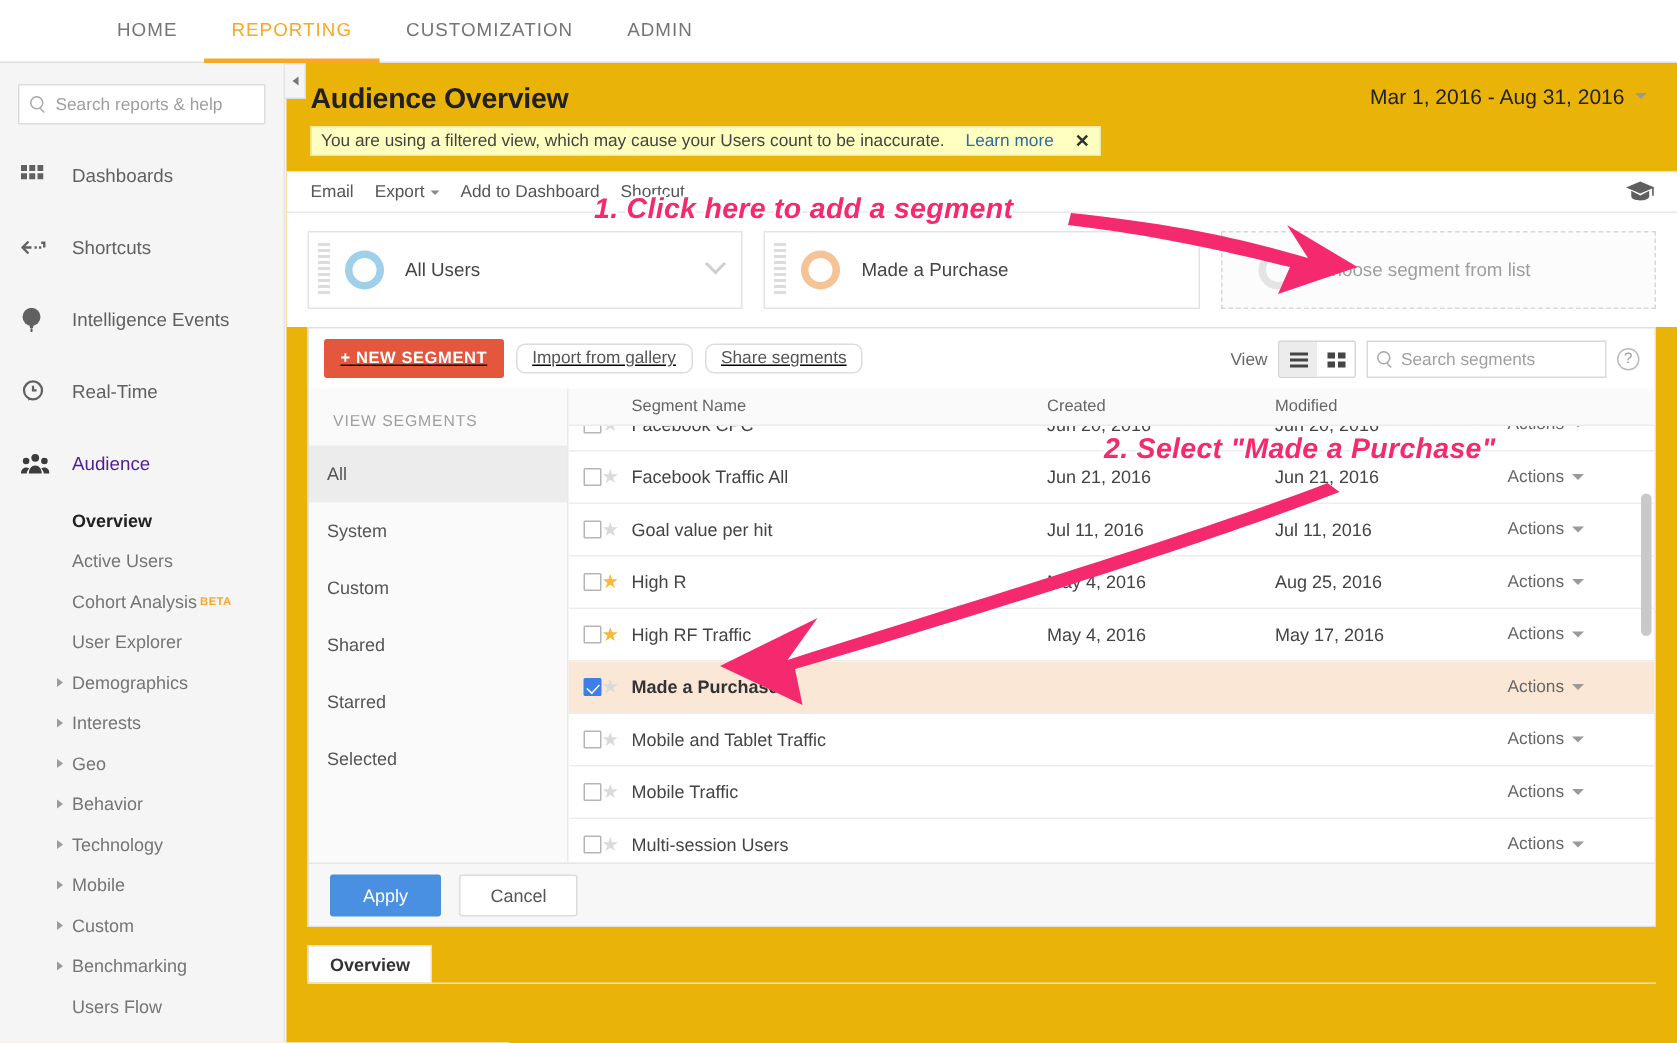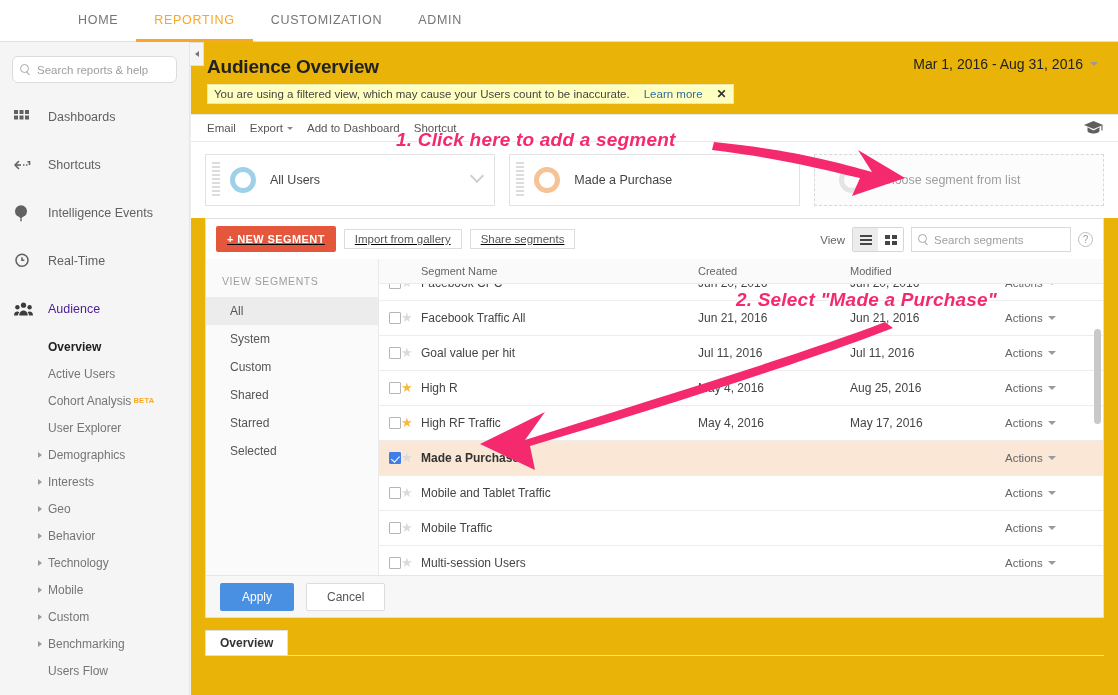--- a/index.html
+++ b/index.html
@@ -25,21 +25,21 @@
   .topnav-item.active { color:#f9a825; border-bottom-color:#f9a825; font-weight:400;}
 
   
   .sidebar {
     position:absolute; top:42px; left:0; width:190px; height:653px;
     background:#f5f5f5; border-right:1px solid #e6e6e6; overflow:hidden;
   }
   .searchbox {
     margin:14px 12px 10px 12px; height:27px; background:#fff;
     border:1px solid #dcdcdc; display:flex; align-items:center; padding:0 7px;
-    border-radius:6px;
+    border-radius:1px;
   }
   .searchbox .txt { font-size:11.5px; color:#9e9e9e; margin-left:6px; }
   .mag { width:11px; height:11px; position:relative; display:inline-block; flex:none;}
   .mag::before{content:"";position:absolute;width:7px;height:7px;border:1.3px solid #a8a8a8;border-radius:50%;left:0;top:0;}
   .mag::after{content:"";position:absolute;width:4px;height:1.3px;background:#a8a8a8;transform:rotate(45deg);left:6px;top:8.5px;}
 
   .nav-group { display:flex; align-items:center; height:48px; padding-left:14px; cursor:pointer; }
   .nav-group .ic { width:26px; flex:none; display:flex; align-items:center; justify-content:flex-start; color:#616161;}
   .nav-group .lbl { font-size:12.5px; color:#616161; margin-left:8px; }
   .nav-group.sel .lbl { color:#4c1d95; }
@@ -109,21 +109,21 @@
 
   
   .picker { margin:0 14px; border:1px solid #e0e0e0; background:#fff; height:400px; position:relative;text-decoration:underline; }
   .picker-top { height:40px; display:flex; align-items:center; padding:0 10px; gap:8px; position:relative;}
   .btn-new {
     background:#e4573d; color:#fff; font-size:11px; font-weight:bold; letter-spacing:.4px;
     padding:7px 11px; border:none; cursor:pointer; border-radius:2px;
   }
   .btn-plain {
     background:#fff; border:1px solid #dcdcdc; color:#555; font-size:11.5px;
-    padding:3px 10px; cursor:pointer; border-radius:0;
+    padding:3px 10px; cursor:pointer; border-radius:6px;
   }
   .view-ctrl { position:absolute; right:10px; top:8px; display:flex; align-items:center; gap:7px;}
   .view-ctrl .lbl { font-size:11.5px; color:#666;}
   .tglgrp { display:flex; border:1px solid #d5d5d5; border-radius:2px; overflow:hidden;}
   .tgl { width:25px;height:23px; display:flex;align-items:center;justify-content:center;background:#fff;cursor:pointer;}
   .tgl.on { background:#ececec; }
   .tgl .lines{ width:12px; height:10px; background:
      linear-gradient(#454545,#454545) 0 0/12px 2px no-repeat,
      linear-gradient(#454545,#454545) 0 4px/12px 2px no-repeat,
      linear-gradient(#454545,#454545) 0 8px/12px 2px no-repeat;}
@@ -133,21 +133,21 @@
     width:160px; height:25px; border:1px solid #d9d9d9; background:#fff;
     display:flex; align-items:center; padding:0 6px; gap:5px;
   }
   .seg-search .t { font-size:11.5px; color:#a0a0a0; }
   .helpq { width:15px;height:15px;border-radius:50%;border:1px solid #bdbdbd;color:#9aa0a6;
     font-size:10px; display:flex;align-items:center;justify-content:center; cursor:pointer;}
 
   .picker-body { display:flex; position:absolute; top:40px; left:0; right:0; bottom:42px; }
   .viewseg { width:173px; background:#fafafa; border-right:1px solid #eaeaea; padding-top:10px; flex:none;}
   .viewseg .hd { font-size:10.5px; color:#9e9e9e; letter-spacing:.6px; padding:6px 0 10px 16px;}
-  .viewseg .it { height:28px; display:flex; align-items:center; padding-left:24px; font-size:12px; color:#555; cursor:pointer;}
+  .viewseg .it { height:38px; display:flex; align-items:center; padding-left:12px; font-size:12px; color:#555; cursor:pointer;}
   .viewseg .it.on { background:#ececec; }
 
   .listwrap { flex:1; position:relative; overflow:hidden; }
   .lhead { display:flex; height:25px; align-items:center; background:#fafafa;
     border-bottom:1px solid #ebebeb; font-size:11px; color:#666; position:absolute; top:0; left:0; right:0; z-index:3;}
   .scroller { position:absolute; top:25px; left:0; right:0; bottom:0; overflow:hidden;}
   .row { display:flex; height:35px; align-items:center; border-bottom:1px solid #ededed; font-size:12px; color:#444;}
   .row.sel { background:#fae7d6; }
   .row.sel .c-name { font-weight:bold; color:#333; }
   .c-chk { width:22px; padding-left:10px; flex:none; }

